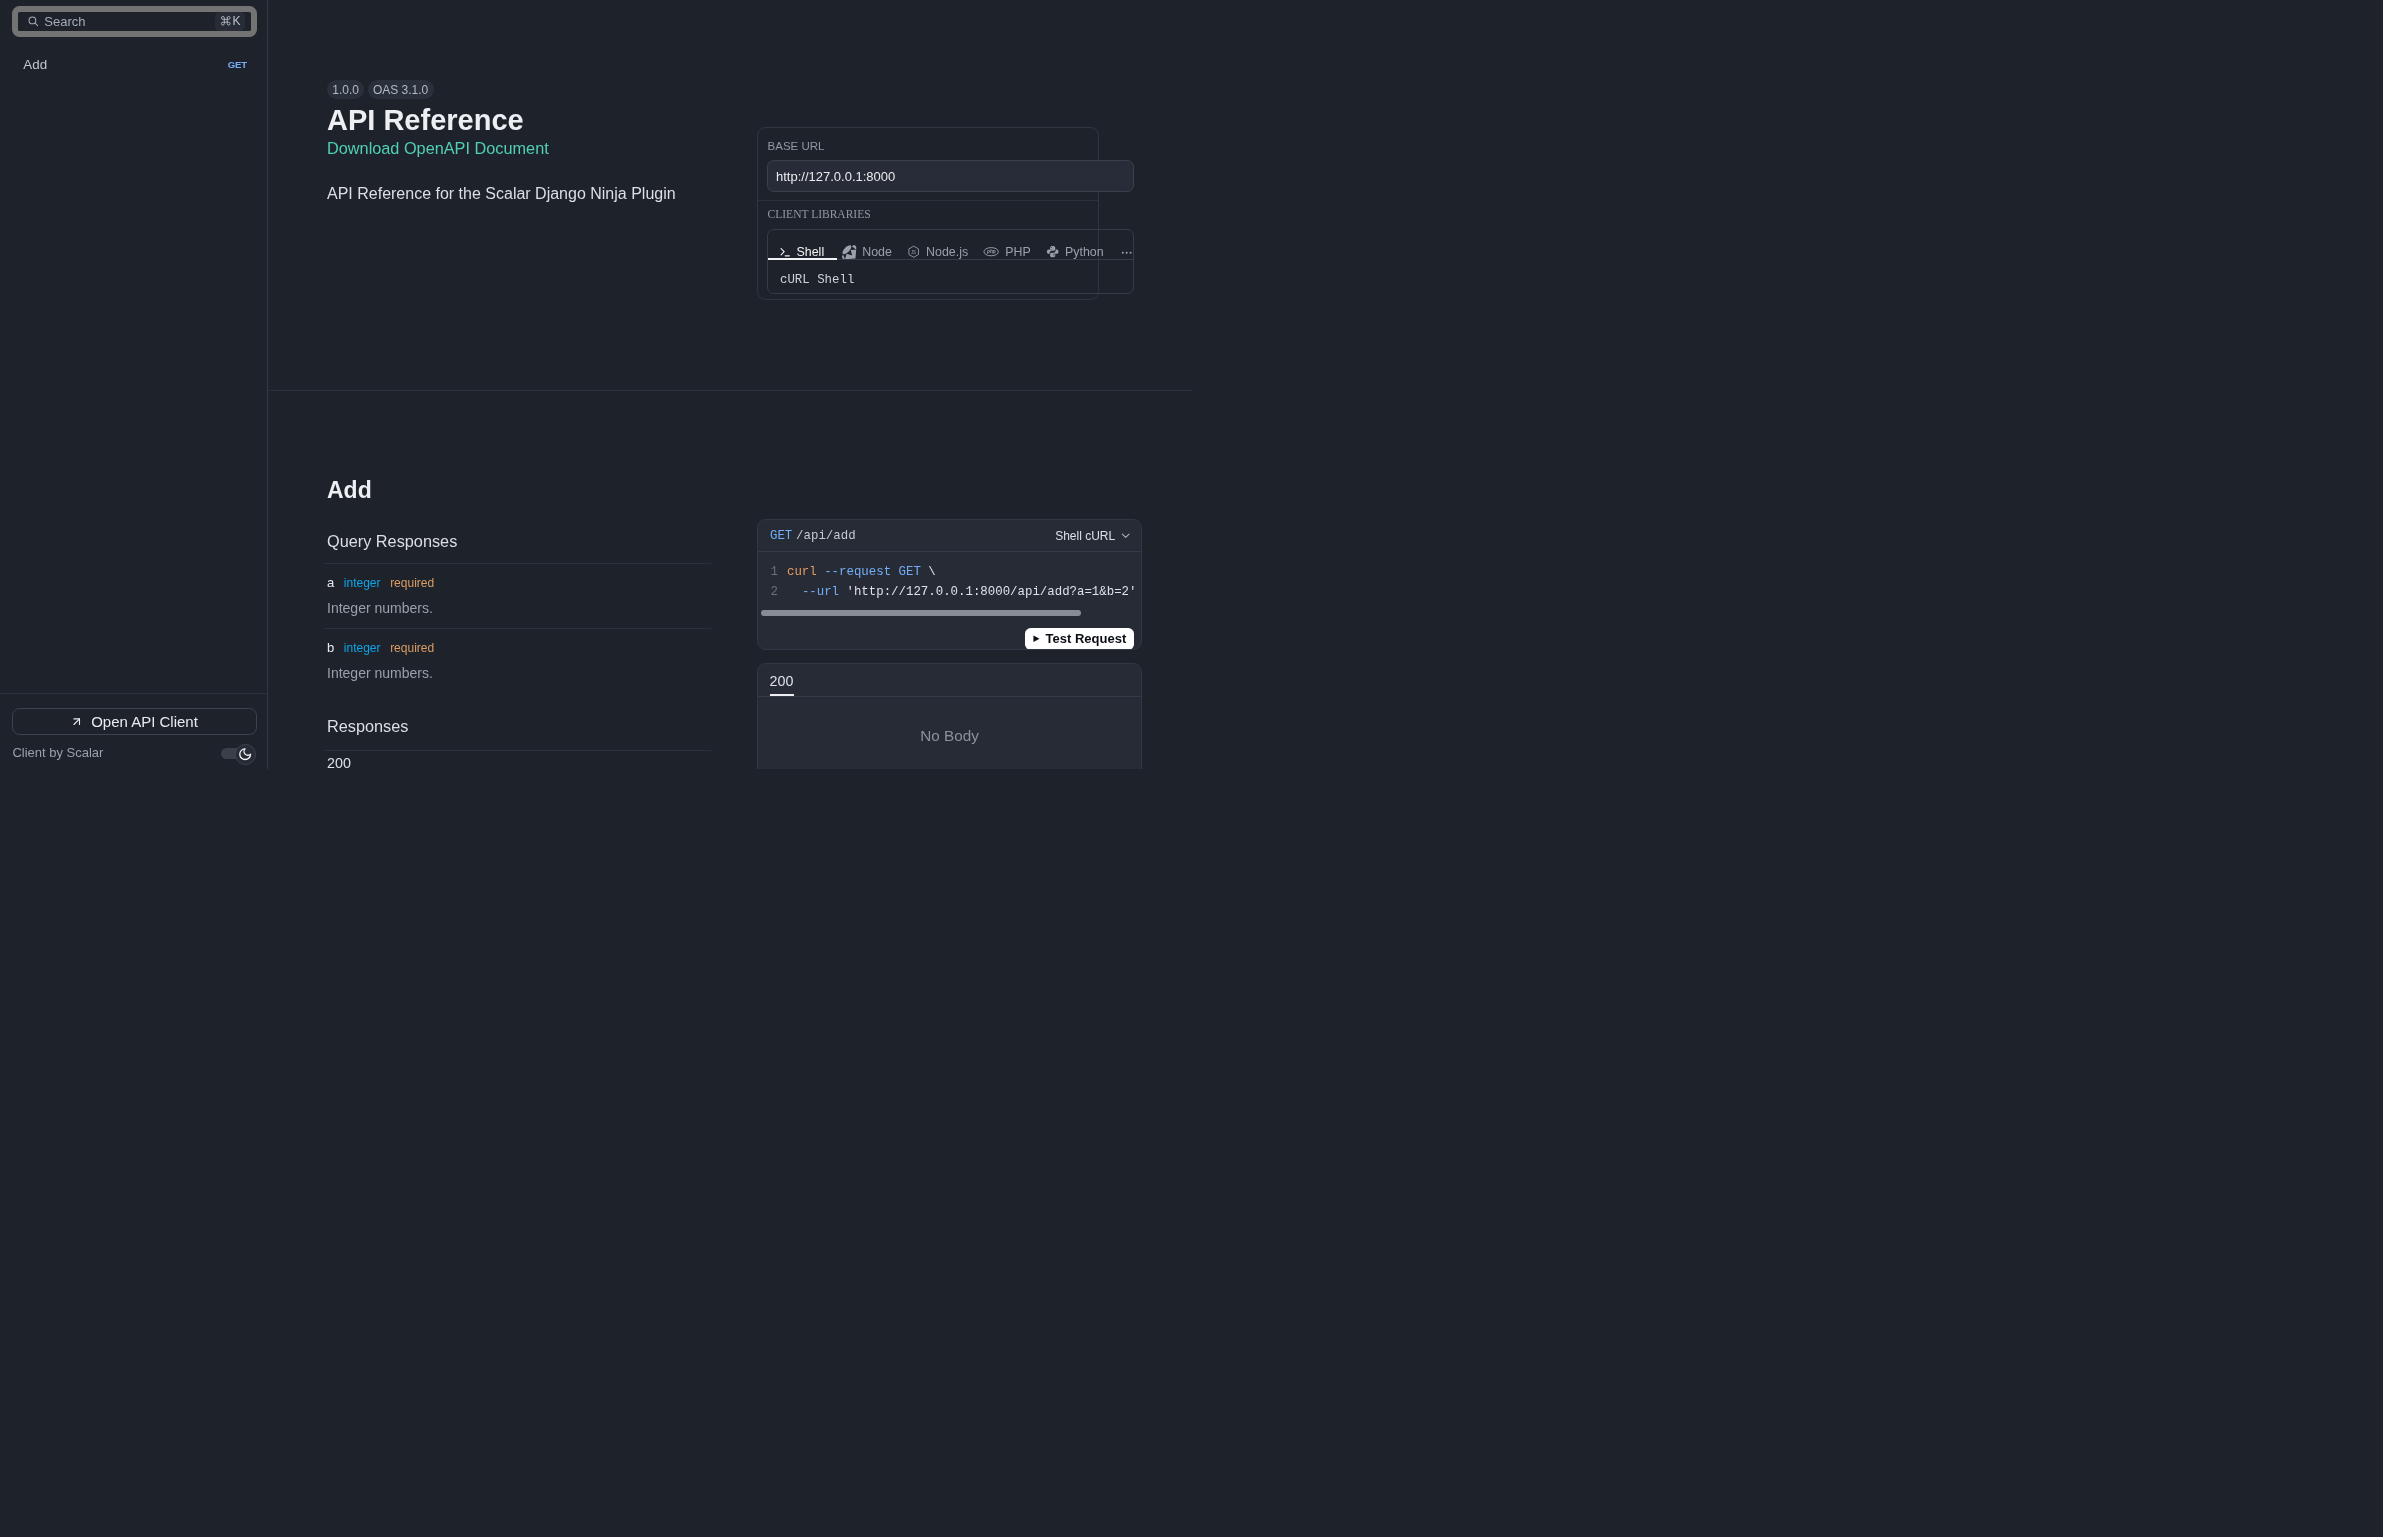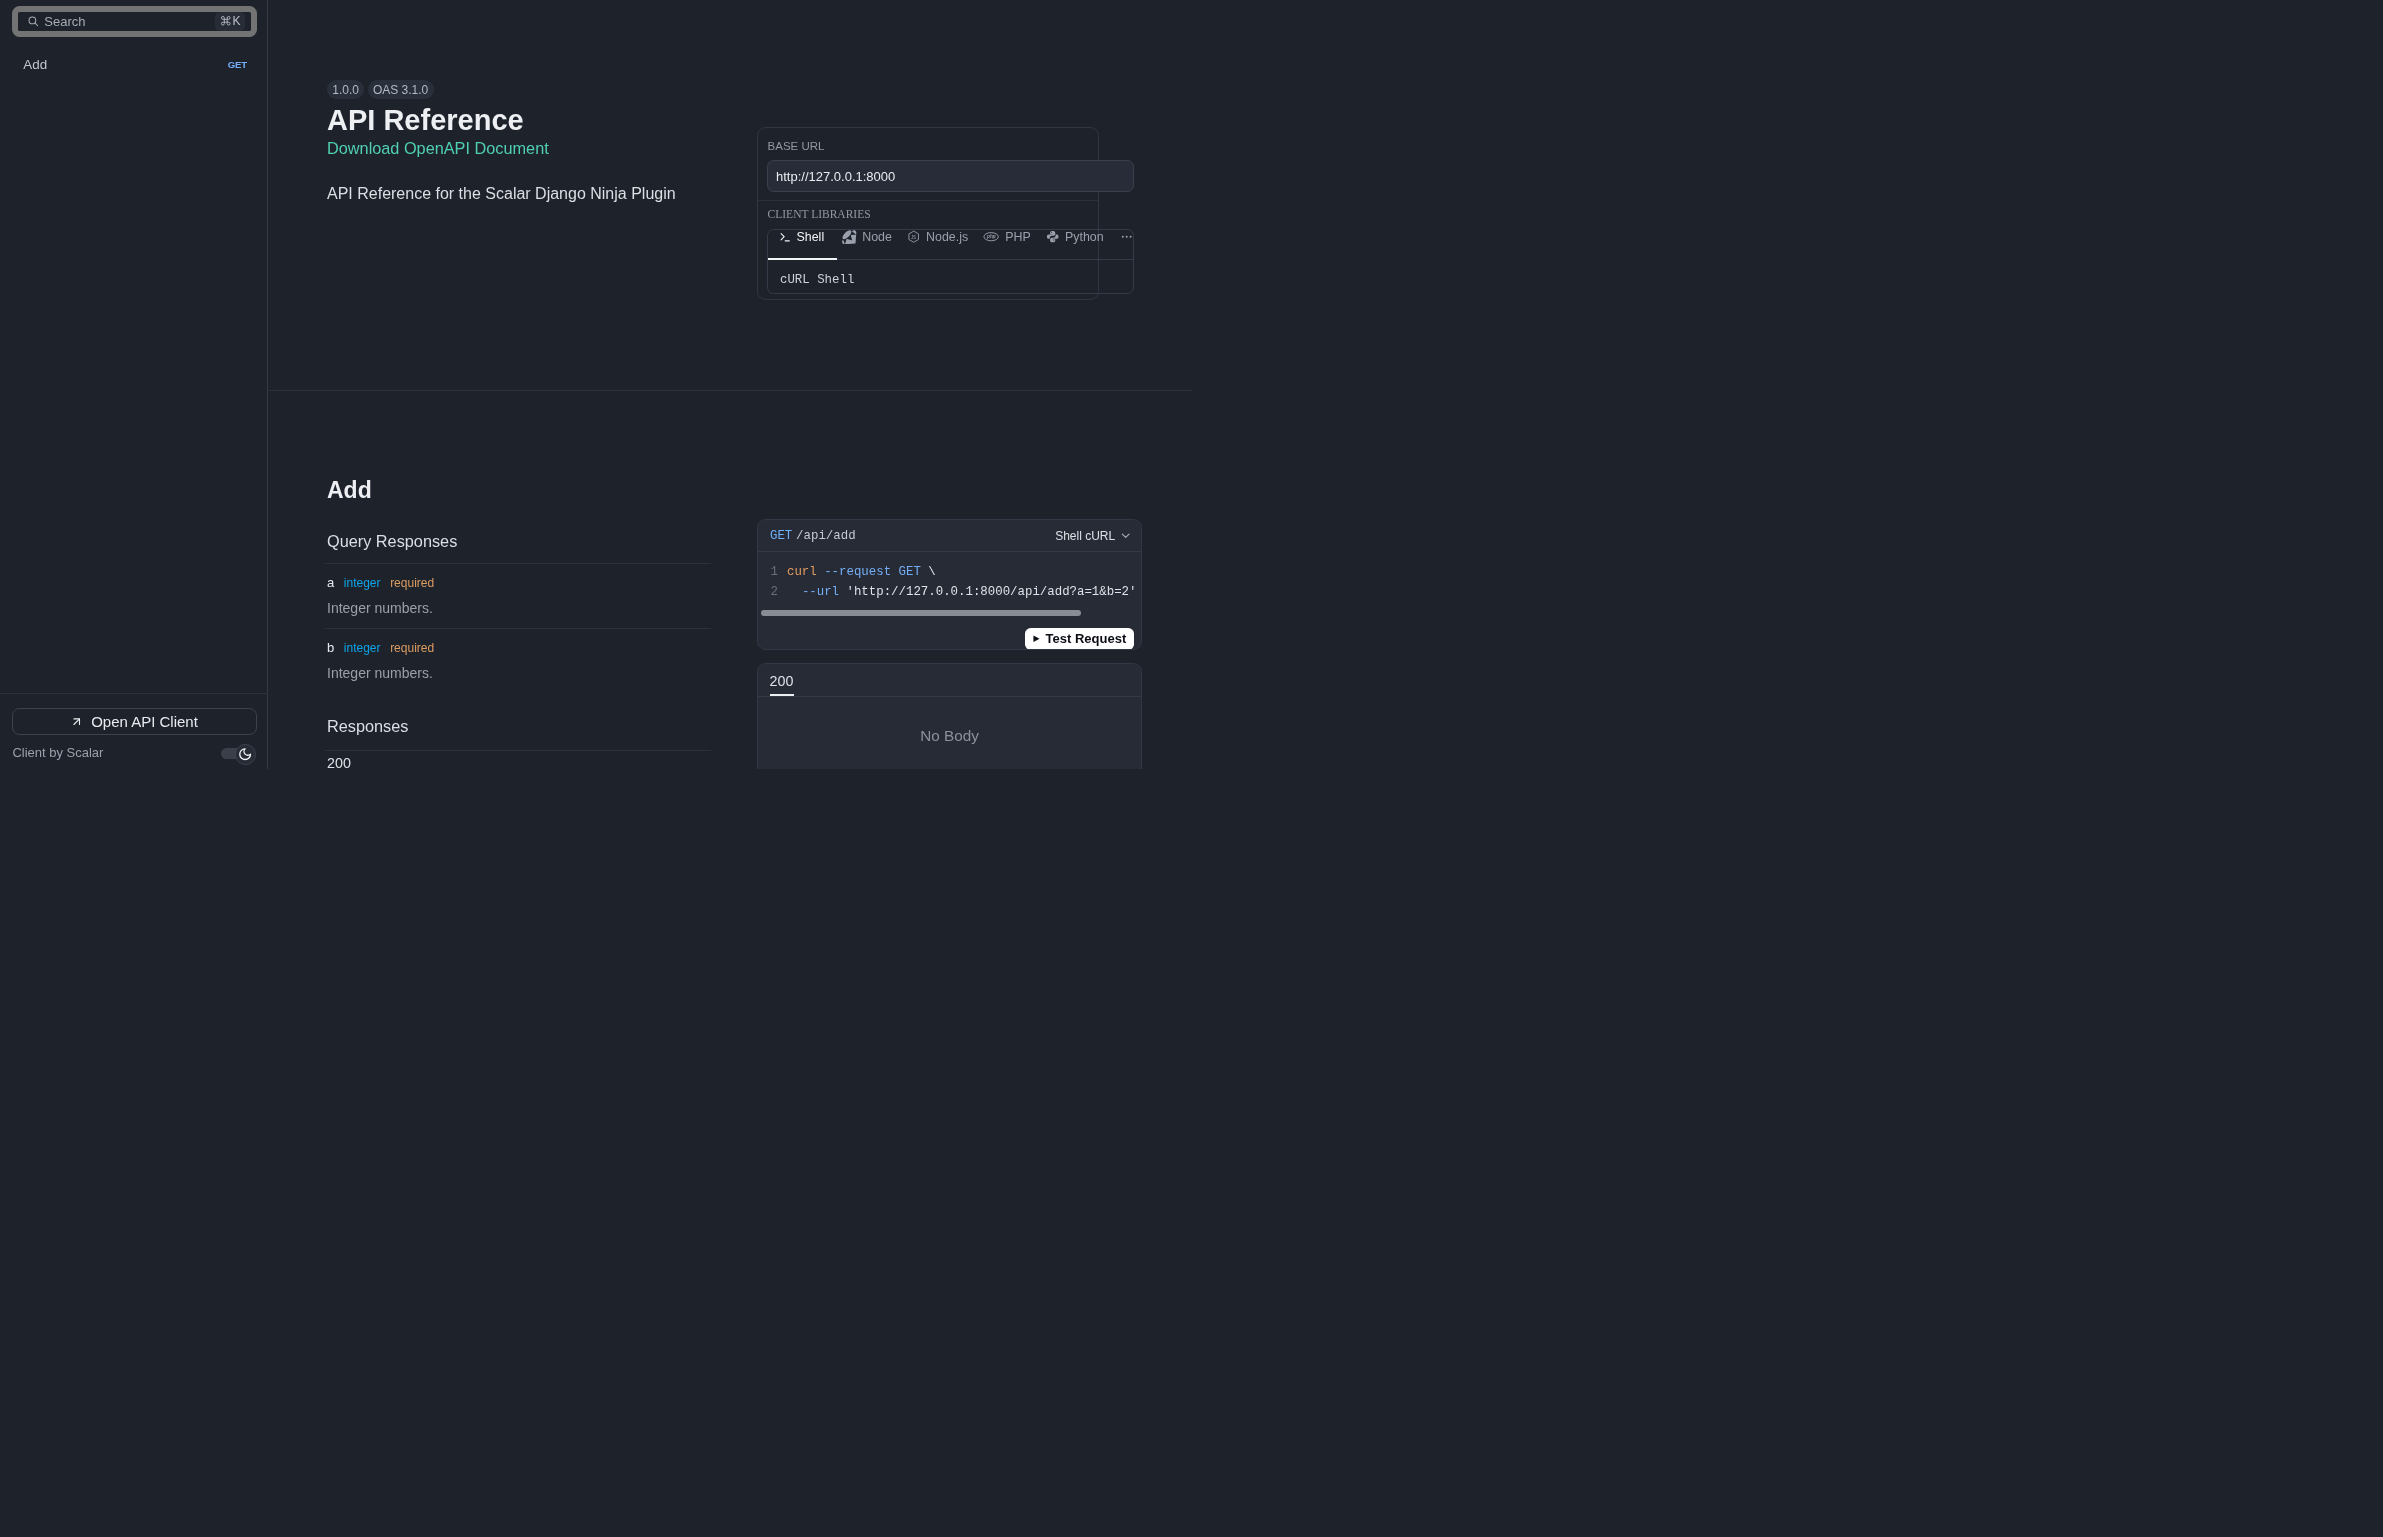--- a/index.html
+++ b/index.html
@@ -63,21 +63,21 @@
 .lab { color:#9298a2; font-size:11.5px; line-height:15.3px; }
 .card1 .lab1 { position:absolute; left:9.6px; top:11.3px; }
 .baseurl-input {
   position:absolute; left:9px; top:32px; width:367px; height:32px;
   background:#272c38; border:1px solid #3a404d; border-radius:6.7px;
   display:flex; align-items:center; padding:0 8px; font-size:13px; color:#e9ebee;
 }
 .card1-div { position:absolute; left:0; top:72px; width:100%; border-top:1px solid #2b313c; }
 .card1 .lab2 { position:absolute; left:9.6px; top:79px;font-family:Liberation Serif, serif; }
 .tabsbox { position:absolute; left:9px; top:101px; width:367px; height:65px; border:1px solid #353b48; border-radius:6.7px; overflow:hidden; }
-.tabsrow { display:flex; align-items:flex-start; height:30px; border-bottom:1px solid #353b48; position:relative; }
+.tabsrow { display:flex; align-items:flex-end; height:30px; border-bottom:1px solid #353b48; position:relative; }
 .tab { display:flex; align-items:center; gap:5.7px; padding:0 7.6px; color:#9aa0ab; font-size:12.4px; }
 .tab.first { padding:0 10.5px; }
 .tab.active { color:#f2f4f6; }
 .tab-ind { position:absolute; left:0; top:28px; width:69px; height:1.9px; background:#f2f4f6; }
 .tab-more { margin-left:auto; display:flex; align-items:center; padding:0 8.6px; color:#9aa0ab; }
 .tabscontent { height:34px; display:flex; align-items:center; padding:5.7px 0 0 12px; font-family:"Liberation Mono", monospace; font-size:12.4px; color:#ced3da; }
 
 .h2add { position:absolute; left:58px; top:476px; font-size:23px; line-height:28px; font-weight:700; color:#edeff3; }
 .qp { position:absolute; left:58px; top:530px; font-size:16.3px; line-height:23px; color:#dcdfe5; }
 .ldiv { position:absolute; left:56px; width:386px; border-top:1px solid #2b303a; }

